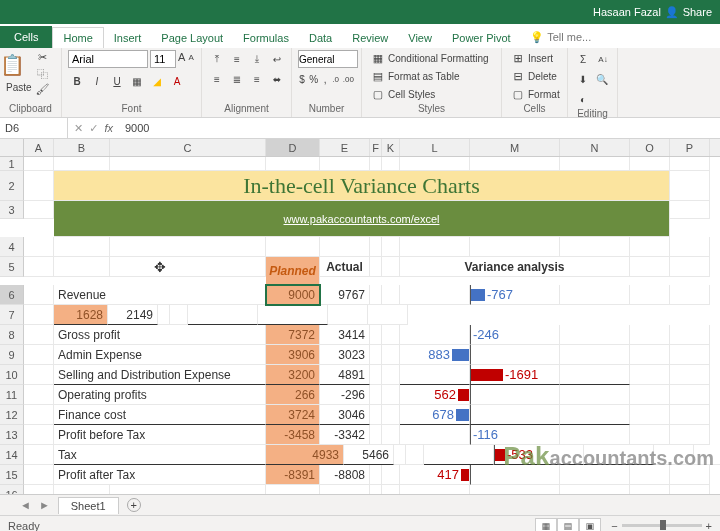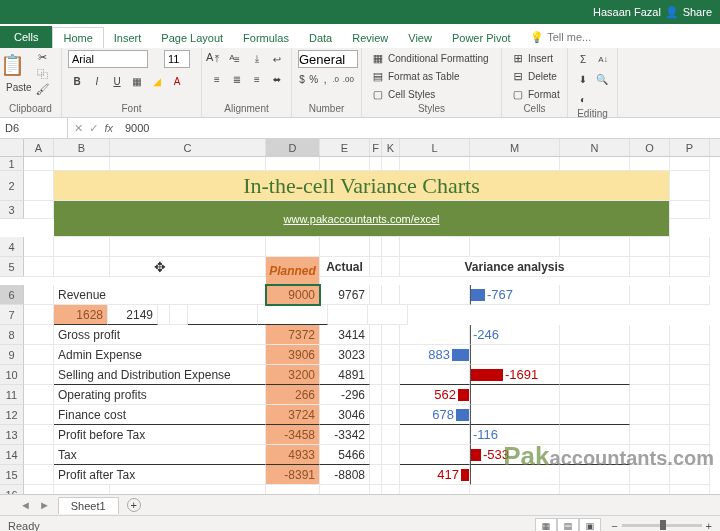--- a/index.html
+++ b/index.html
@@ -12,21 +12,21 @@
   .tab.file{background:#217346;color:#fff;padding:5px 14px}
   .tab.active{background:#fff;border-top:1px solid #d4d4d4;border-left:1px solid #d4d4d4;border-right:1px solid #d4d4d4;color:#217346;font-weight:400}
   .tab.tell{color:#777}
   .ribbon{height:70px;background:#f3f2f1;border-bottom:1px solid #d4d4d4;display:flex;font-size:10px}
   .rgroup{border-right:1px solid #e1dfdd;padding:2px 6px;display:flex;flex-direction:column;justify-content:space-between}
   .rgroup .body{display:flex;gap:4px;align-items:flex-start;flex:1}
   .rgroup .lbl{text-align:center;color:#666;font-size:10px;padding-bottom:1px}
   .btncol{display:flex;flex-direction:column;gap:2px}
   .ribbtn{height:16px;display:flex;align-items:center;gap:3px;padding:0 3px;white-space:nowrap;color:#444}
   .ico{width:14px;height:14px;display:inline-flex;align-items:center;justify-content:center;font-size:11px}
-  .fontsel{display:flex;gap:16px;margin-bottom:2px}
+  .fontsel{display:flex;gap:2px;margin-bottom:2px}
   .fontsel input{font-size:11px;height:18px;border:1px solid #ababab;padding:0 3px}
   .fmtrow{display:flex;gap:2px}
   .fmtrow .b{width:18px;height:18px;display:flex;align-items:center;justify-content:center;border:1px solid transparent}
   .namebox-row{height:21px;border-bottom:1px solid #d4d4d4;display:flex;align-items:center;background:#fff;font-size:11px}
   .namebox{width:68px;border-right:1px solid #d4d4d4;padding:0 5px;height:100%;display:flex;align-items:center}
   .fx-btns{display:flex;align-items:center;gap:6px;padding:0 6px;color:#9a9a9a}
   .fx{font-style:italic;color:#666}
   .formula{flex:1;padding:0 6px}
   .sheet-area{position:relative;height:355px;overflow:hidden;background:#fff}
   .colheads{display:flex;height:18px;background:#f0f0f0;border-bottom:1px solid #ccc;font-size:11px;color:#555}
@@ -151,21 +151,21 @@
         <span class="b">≡</span>
         <span class="b">⬌</span>
       </div>
     </div>
       </div>
     <div class="lbl">Alignment</div>
   </div>
   <div class="rgroup" style="width:70px">
     <div class="body">
         <div class="btncol" style="width:100%">
-      <input style="width: 60px; height: 18px; border: 1px solid rgb(171, 171, 171); font-size: 13px;" value="General">
+      <input style="width: 60px; height: 18px; border: 1px solid rgb(171, 171, 171); font-size: 10px;" value="General">
       <div class="fmtrow">
         <span class="b">$</span>
         <span class="b">%</span>
         <span class="b">,</span>
         <span class="b" style="font-size:8px">.0</span>
         <span class="b" style="font-size:8px">.00</span>
       </div>
     </div>
       </div>
     <div class="lbl">Number</div>
@@ -438,21 +438,21 @@
           <span class="vartxt blue">-116</span>
         </div>
         <div class="gc " style="width: 70px;"></div>
         <div class="gc " style="width: 40px;"></div>
         <div class="gc " style="width: 40px;"></div>
       </div>
       <div class="gr">
         <div class="rh" style="height: 20px;">14</div>
         <div class="gc " style="width: 30px;"></div>
         <div class="gc  ul" style="width: 212px; height: 20px;">Tax</div>
-        <div class="gc planned ul" style="width: 54px; height: 20px;">4933</div>
+        <div class="gc planned ul" style="width: 78px; height: 20px;">4933</div>
         <div class="gc actual ul" style="width: 50px; height: 20px;">5466</div>
         <div class="gc " style="width: 12px;"></div>
         <div class="gc " style="width: 18px;"></div>
         <div class="gc varL ul" style="width: 70px; height: 20px;"></div>
         <div class="gc varM ul" style="width: 90px; height: 20px;">
           <span class="bar red" style="width:10px"></span>
           <span class="vartxt red">-533</span>
         </div>
         <div class="gc  ul" style="width: 70px;"></div>
         <div class="gc " style="width: 40px;"></div>

